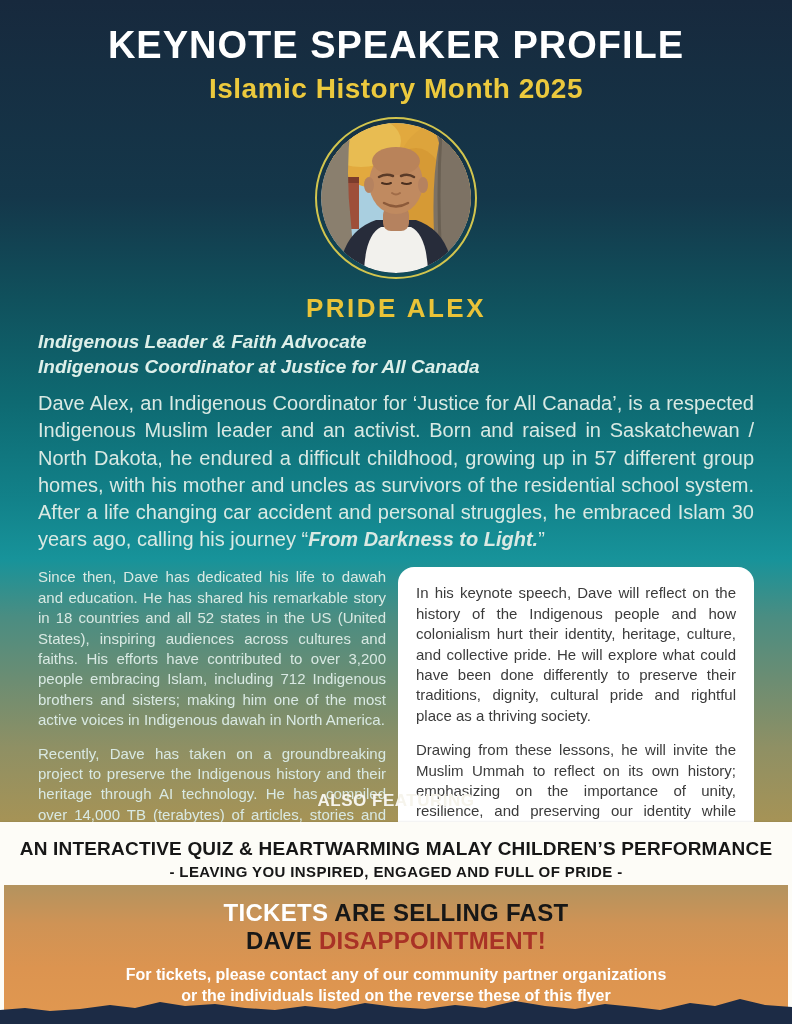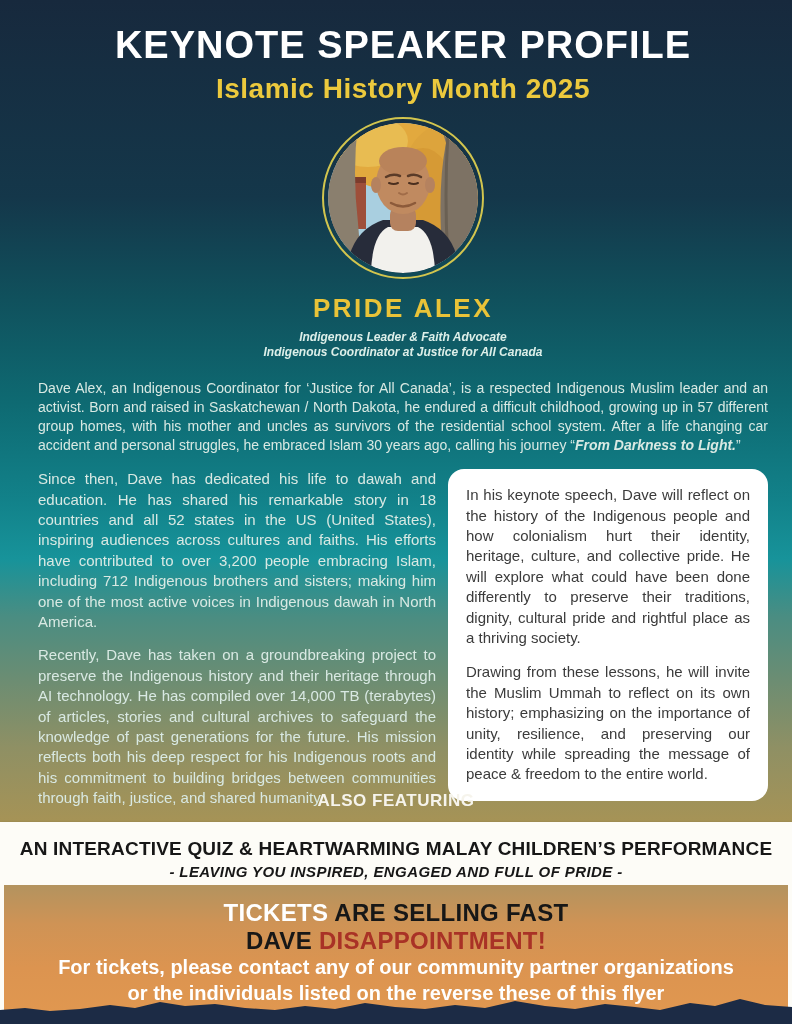--- a/index.html
+++ b/index.html
@@ -16,21 +16,21 @@
 
   
   .hero {
     position: relative;
     width: 100%; height: 822px;
     overflow: hidden;
     background: linear-gradient(180deg,
       #17293d 0%, #14374a 24%, #10505c 36%, #0e6a72 49%,
       #12828a 61%, #17939a 68%, #4a8d82 75%, #6d8d72 83%,
       #8f9064 91%, #a69356 100%);
-    padding: 26px 24px 0 38px;
+    padding: 26px 38px 0 38px;
   }
 
   .title {
     text-align: center;
     color: #ffffff;
     font-size: 38px;
     font-weight: 800;
     letter-spacing: 1px;
     line-height: 1.05;
   }
@@ -59,42 +59,42 @@
 
   .speaker-name {
     text-align: center;
     color: #e9c338;
     font-size: 26px;
     font-weight: 800;
     letter-spacing: 2.5px;
     margin-top: 14px;
   }
   .speaker-role {
-    text-align: center;
+    text-align: left;
     color: #ddefe9;
-    font-size: 12px;
+    font-size: 19px;
     font-style: italic;
     font-weight: 600;
     line-height: 1.3;
   }
   .speaker-role.first { margin-top: 6px; }
 
   .intro {
-    margin-top: 18px;
+    margin-top: 11px;
     color: #d9e9e3;
-    font-size: 14px;
+    font-size: 20px;
     line-height: 1.36;
     text-align: justify;
   }
   .intro .emph { font-weight: 700; font-style: italic; }
 
   .columns { margin-top: 14px; overflow: hidden; }
   .keynote-box {
     float: right;
-    width: 320px;
+    width: 356px;
     margin-left: 12px;
     margin-bottom: 10px;
     background: #ffffff;
     border-radius: 16px;
     padding: 16px 18px;
     color: #3b3b3b;
     font-size: 15px;
     line-height: 1.36;
     text-align: justify;
   }
@@ -131,21 +131,20 @@
     font-size: 19px;
     font-weight: 800;
     letter-spacing: 0.2px;
   }
   .band-line2 {
     color: #171717;
     font-size: 15px;
     font-weight: 700;
     margin-top: 3px;
     letter-spacing: 0.4px;
-    font-style: italic;
   }
 
   
   .bottom {
     position: relative;
     width: 100%; height: 144px;
     background: #fdfcf7;
     padding-left: 24px;
   }
   .orange {
@@ -158,23 +157,23 @@
   .tickets-line {
     font-size: 24px;
     font-weight: 800;
     line-height: 1.15;
     color: #171717;
     letter-spacing: 0.3px;
   }
   .tickets-line .white { color: #ffffff; }
   .tickets-line .red { color: #a93226; }
   .contact {
-    margin-top: 0;
+    margin-top: 11px;
     color: #ffffff;
-    font-size: 20px;
+    font-size: 16px;
     font-weight: 700;
     line-height: 1.3;
   }
   .skyline {
     position: absolute;
     left: 0; bottom: 0;
     width: 792px; height: 34px;
     display: block;
   }
 </style>

